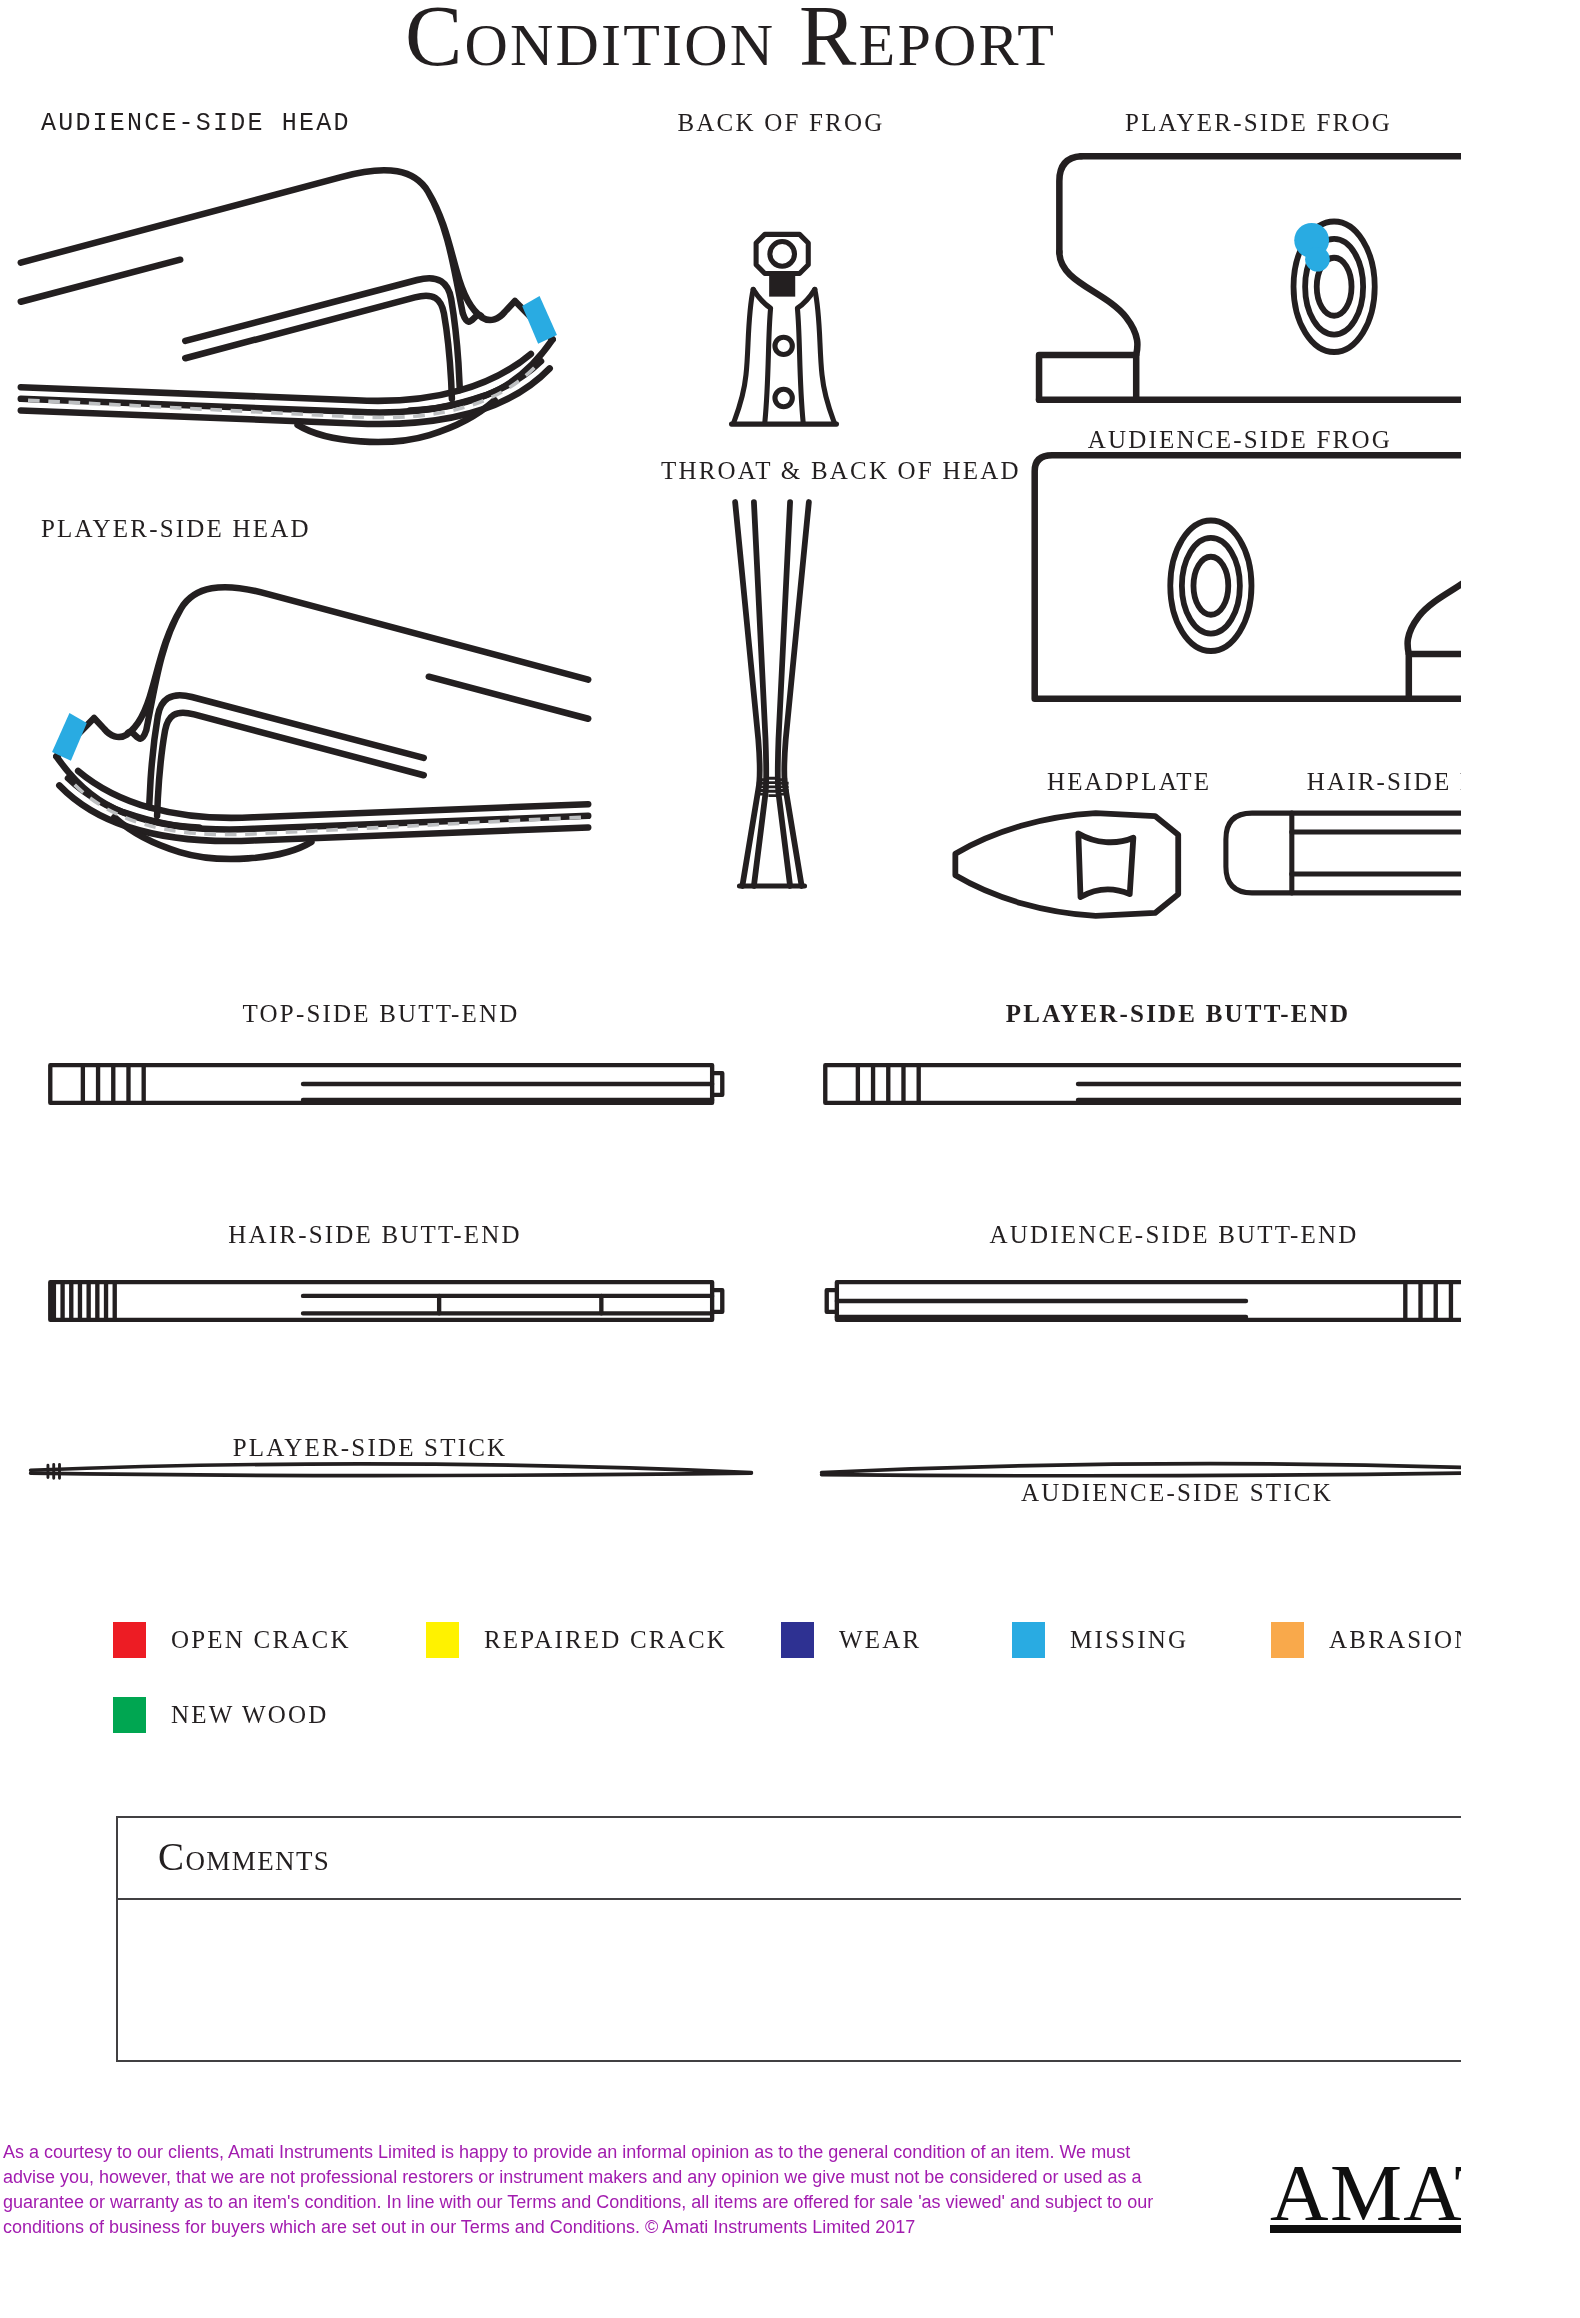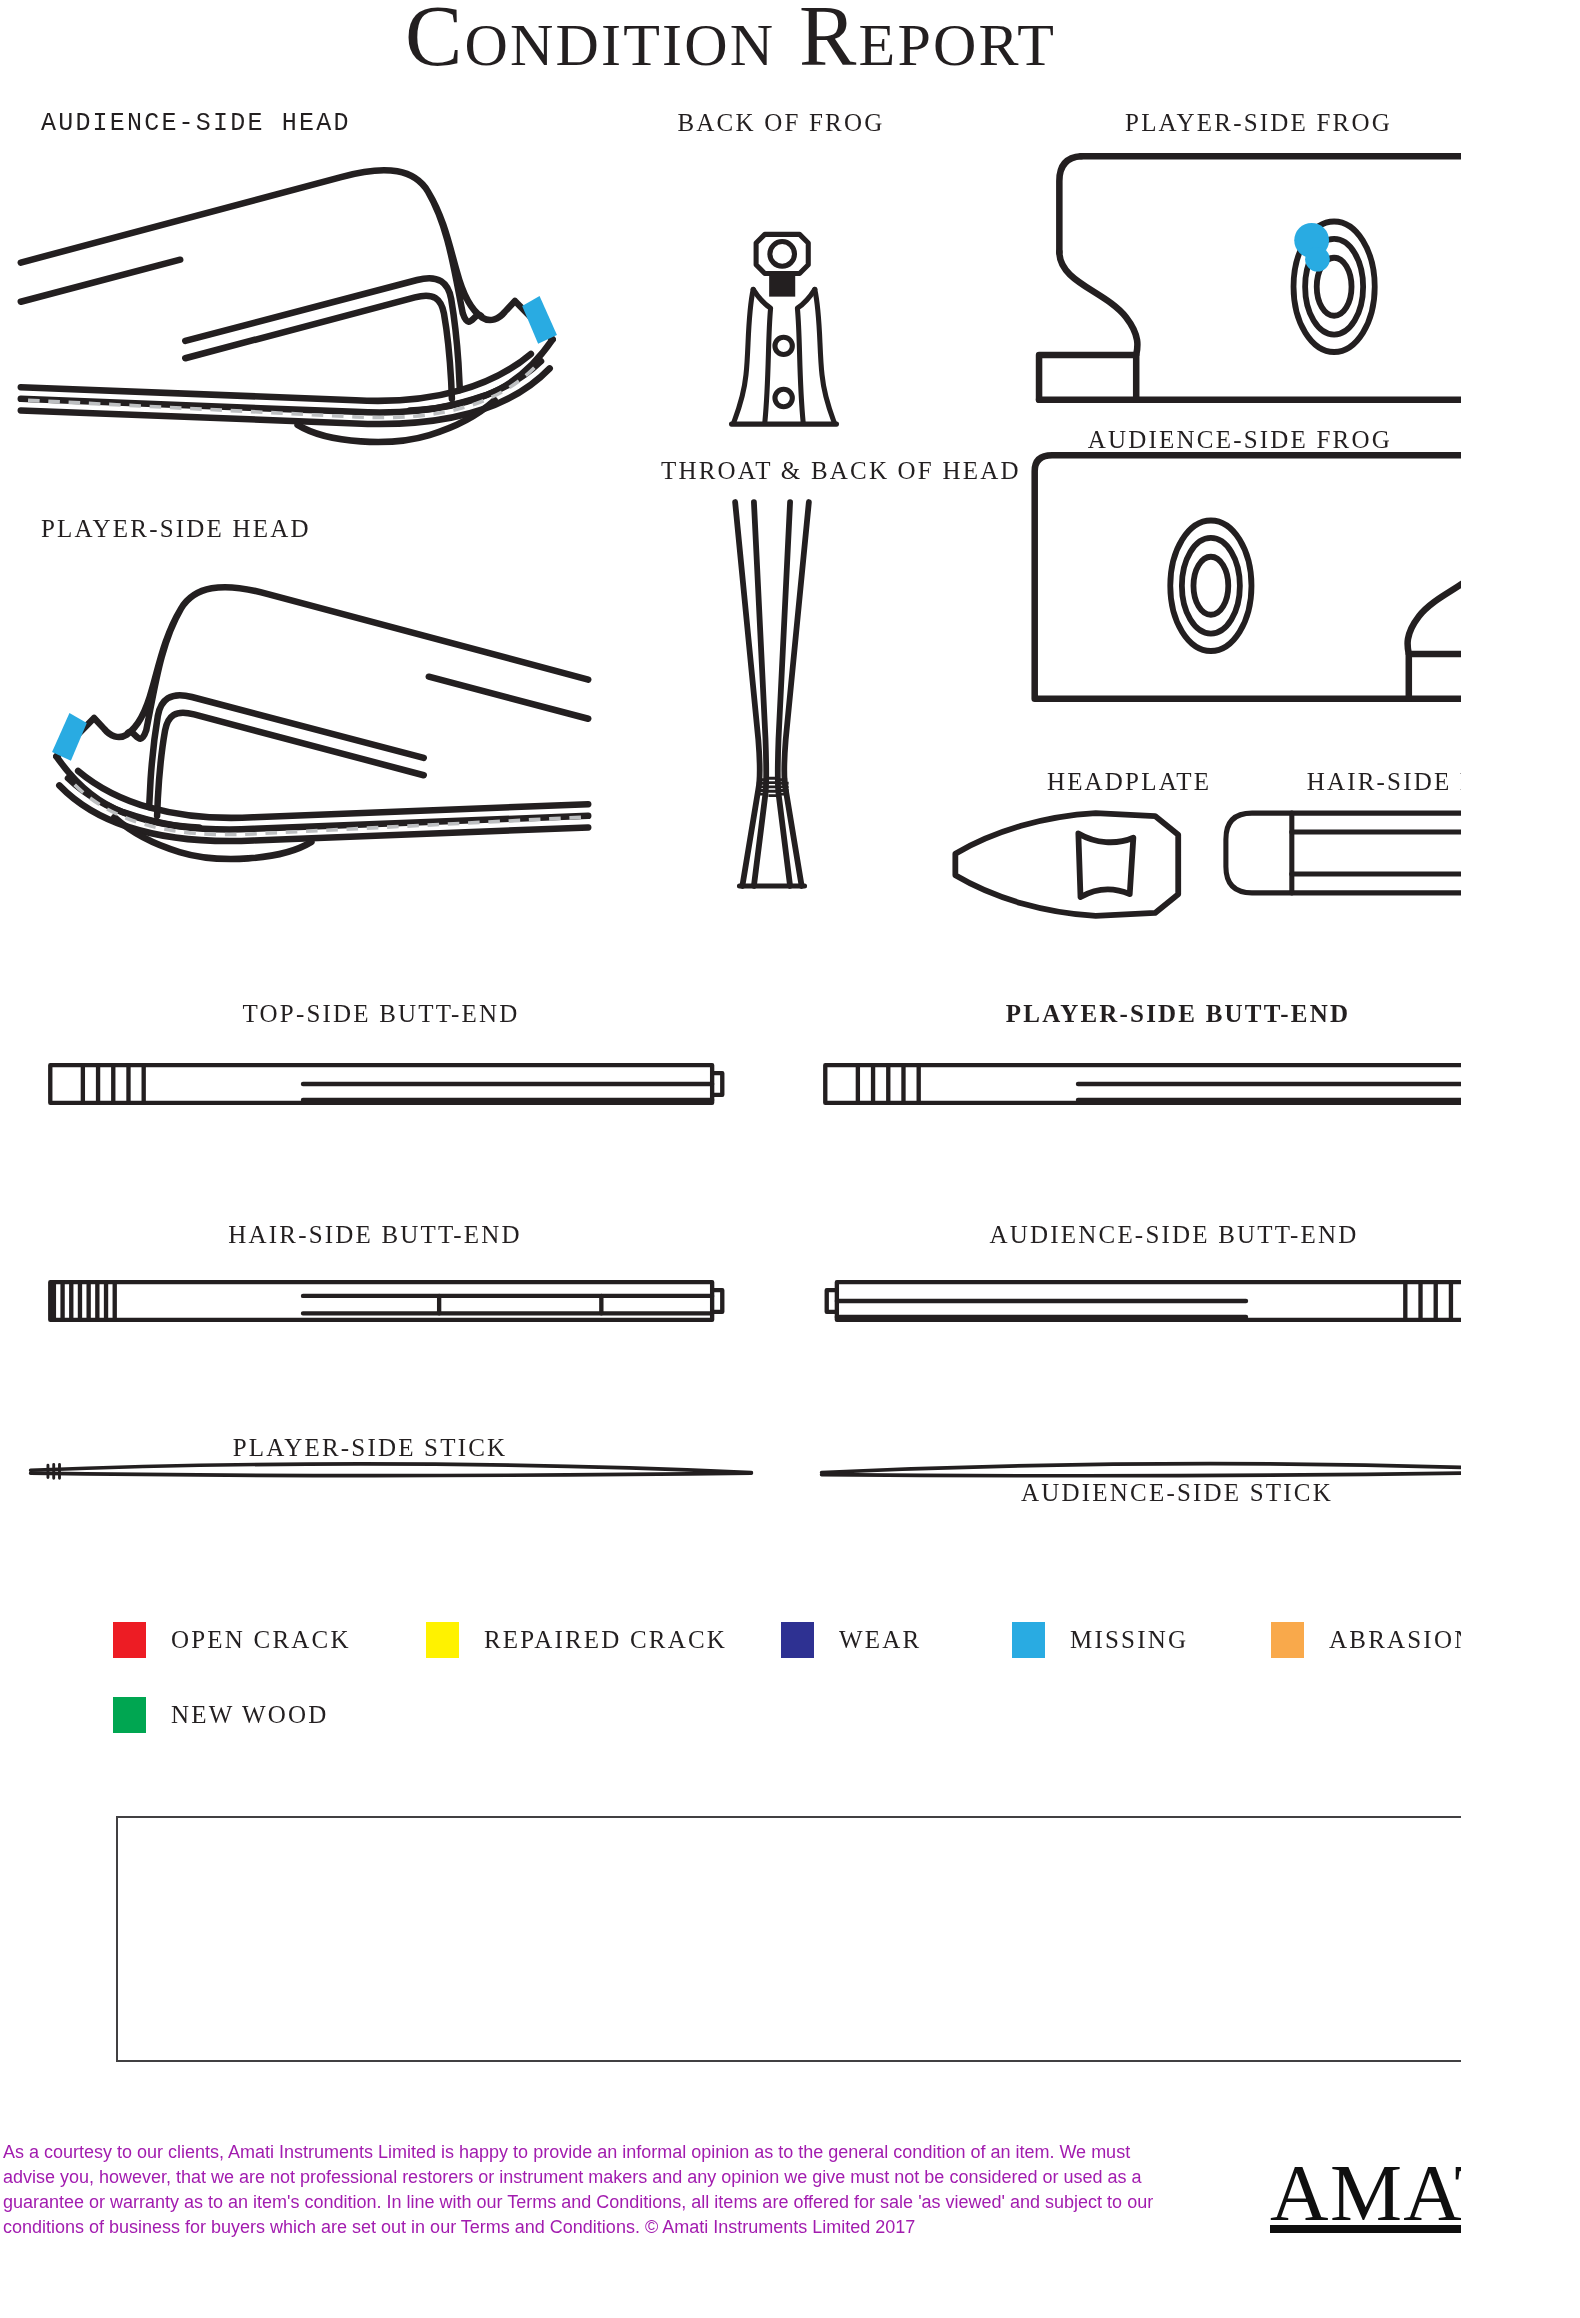--- a/index.html
+++ b/index.html
@@ -200,20 +200,23 @@
       <span class="swatch" style="background-color: rgb(249, 169, 75);"></span>
       <span class="legend-label">ABRASIONS</span>
     </div>
     <div class="legend-item" style="left:113px;top:1697px;">
       <span class="swatch" style="background-color: rgb(0, 166, 81);"></span>
       <span class="legend-label">NEW WOOD</span>
     </div>
   </div>
 
   <div class="comments-box">
+    <div class="comments-head">
+      <div class="comments-title">Comments</div>
+    </div>
     <div class="comments-body"></div>
   </div>
 
   <div class="footer-text">As a courtesy to our clients, Amati Instruments Limited is happy to provide an informal opinion as to the general condition of an item. We must advise you, however, that we are not professional restorers or instrument makers and any opinion we give must not be considered or used as a guarantee or warranty as to an item's condition. In line with our Terms and Conditions, all items are offered for sale 'as viewed' and subject to our conditions of business for buyers which are set out in our Terms and Conditions. © Amati Instruments Limited 2017</div>
   <div class="brand">AMATI</div>
 
 </div>
 
 
 </body></html>

